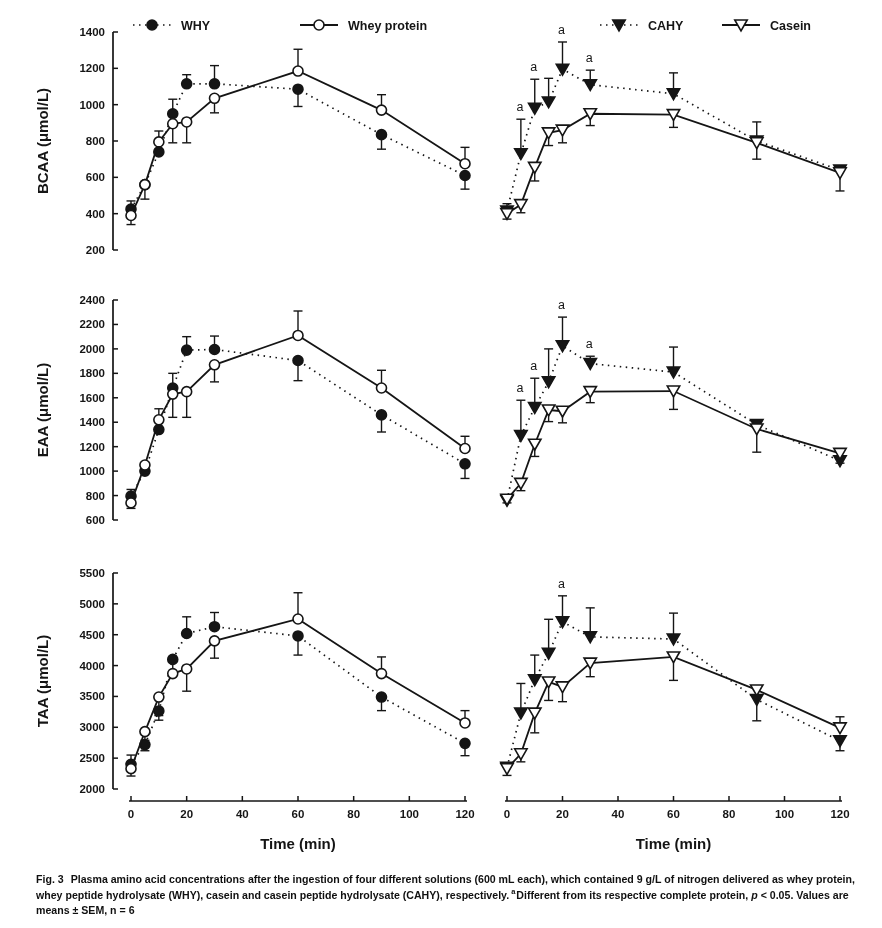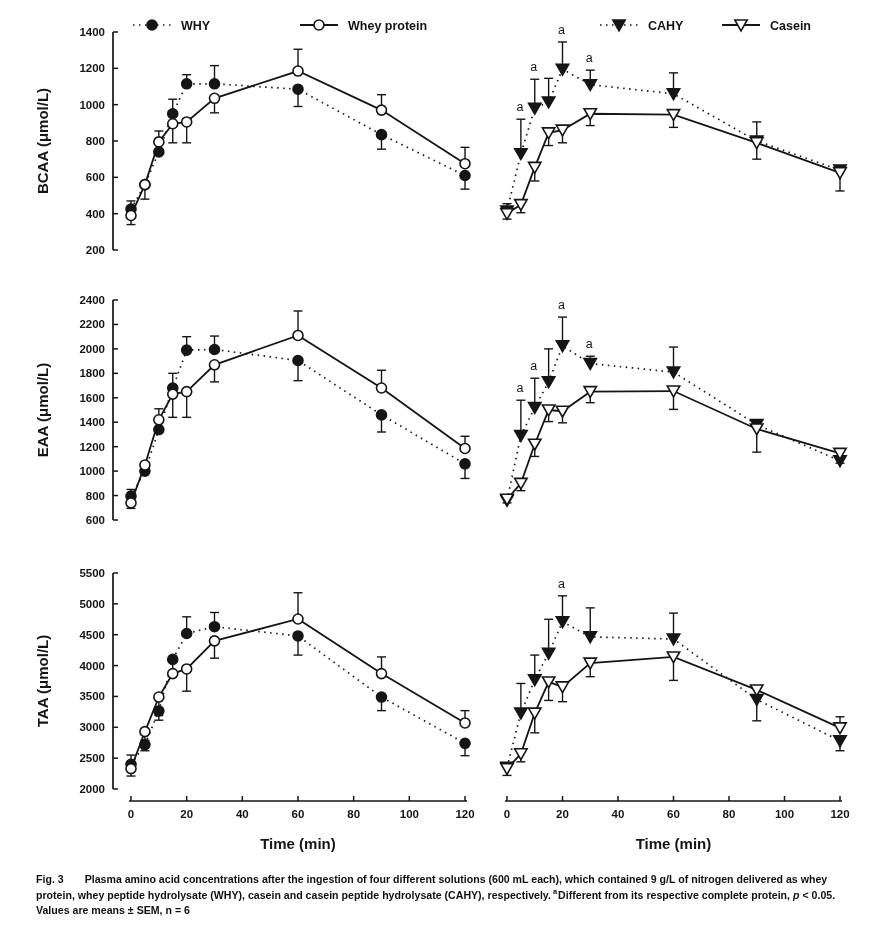--- a/index.html
+++ b/index.html
@@ -10,21 +10,21 @@
   #figwrap{width:882px;background:#fff;}
   svg text{fill:#151515;font-family:"Liberation Sans",sans-serif;}
   .tick{font-size:11.5px;font-weight:700;}
   .axlabel{font-size:15px;font-weight:700;}
   .legendtxt{font-size:12.5px;font-weight:700;}
   .sig{font-size:12.5px;font-weight:400;}
   .caption{
     margin:6px 22px 0 36px;max-width:824px;
     font-size:10.6px;line-height:1.42;color:#101010;font-weight:600;
   }
-  .caption strong{font-weight:800;margin-right:21px;}
+  .caption strong{font-weight:800;margin-right:7px;}
   .caption sup{font-size:7.5px;margin:0 1px 0 2px;}
   .caption em{font-style:italic;}
 </style>
 </head>
 <body>
 
 <div id="figwrap">
   <svg id="fig" width="882" height="862" viewBox="0 0 882 862">
       <g>
         <line x1="113" y1="32" x2="113" y2="250" stroke="#151515" stroke-width="1.7"></line>

